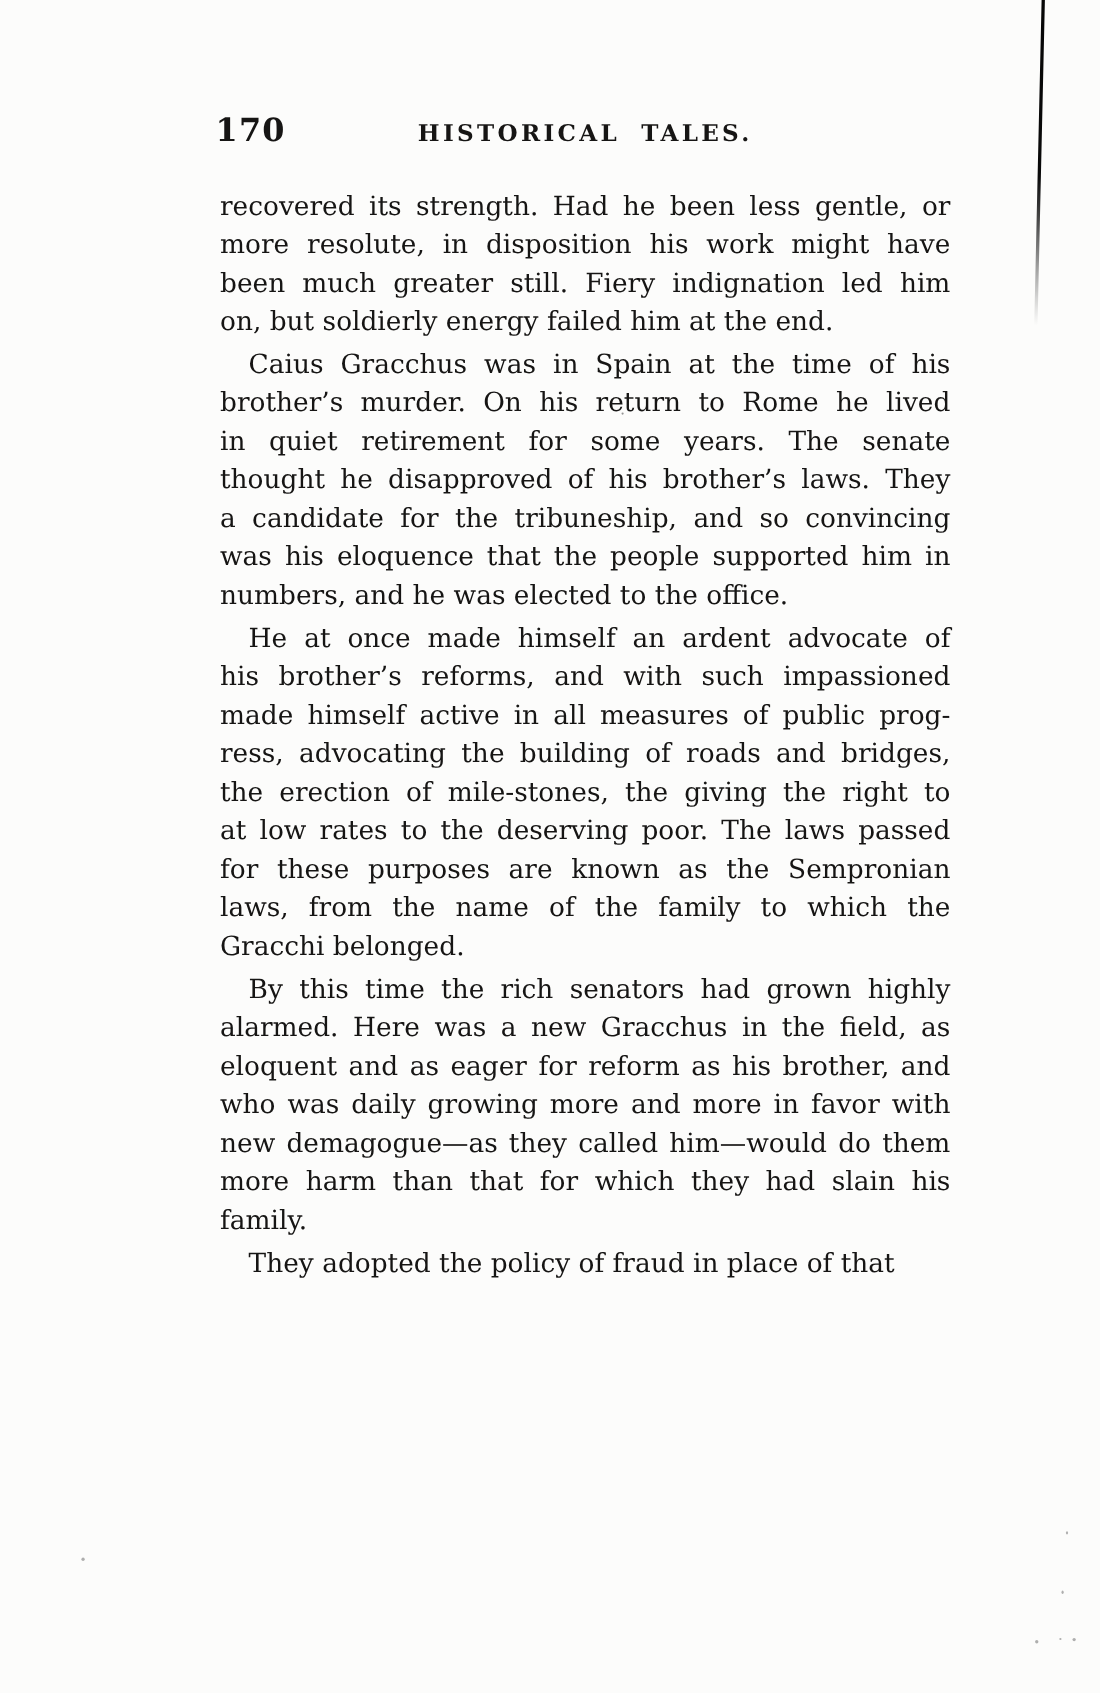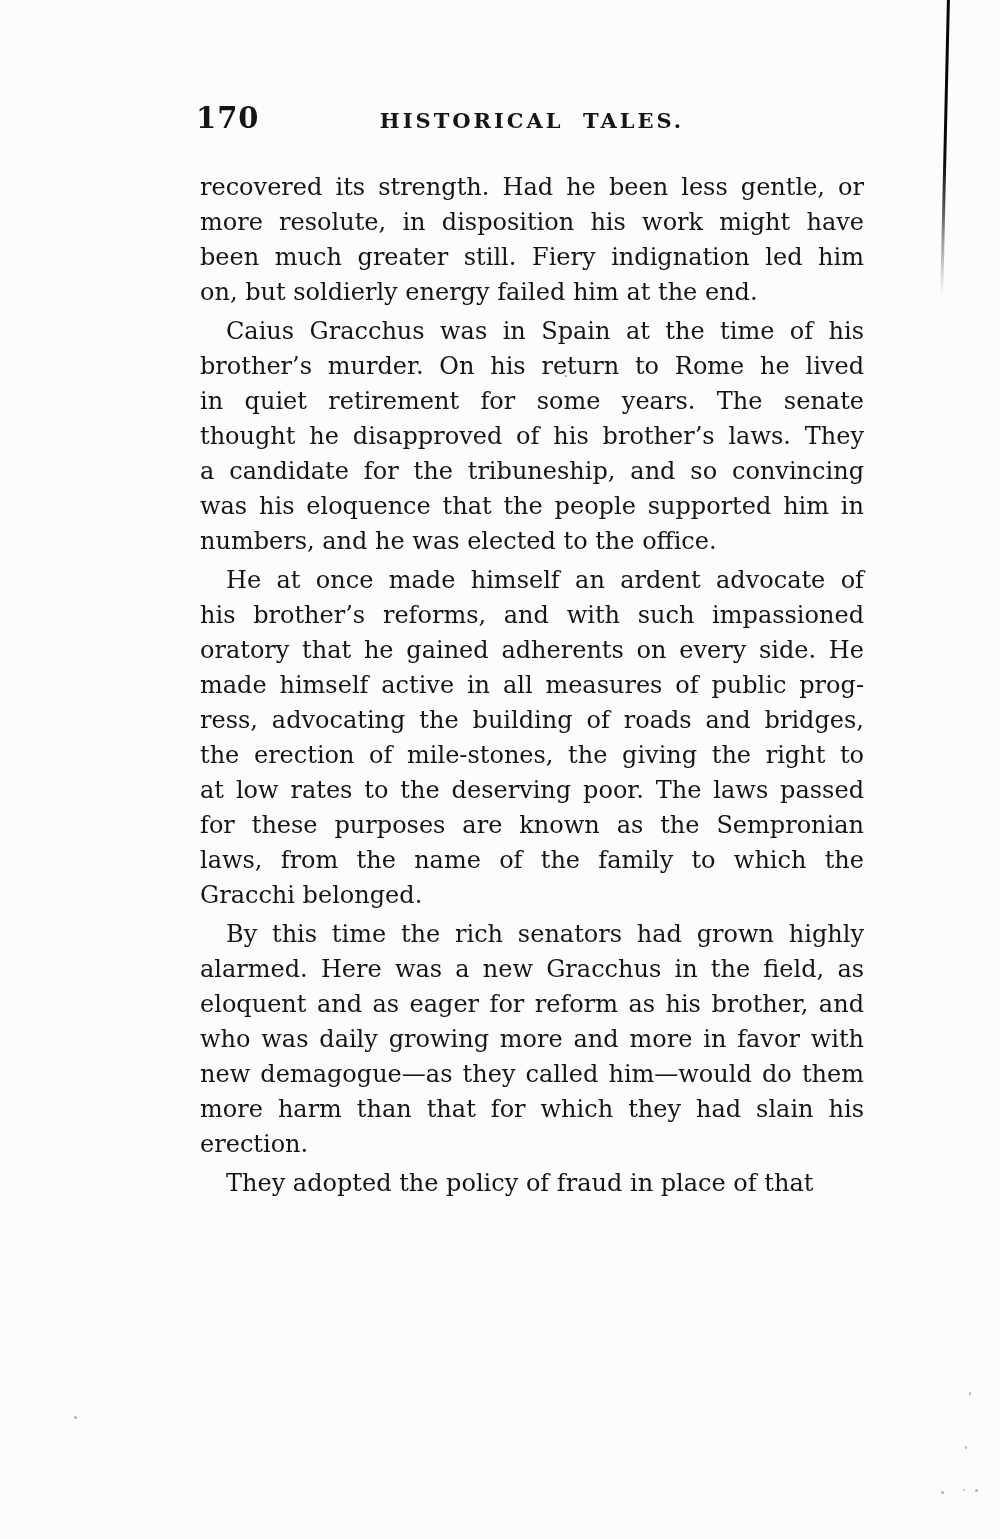--- a/index.html
+++ b/index.html
@@ -130,37 +130,36 @@
         <div class="line">brother’s murder.  On his return to Rome he lived</div>
         <div class="line">in quiet retirement for some years.  The senate</div>
         <div class="line">thought he disapproved of his brother’s laws.  They</div>
         <div class="line">a candidate for the tribuneship, and so convincing</div>
         <div class="line">was his eloquence that the people supported him in</div>
         <div class="line last">numbers, and he was elected to the office.</div>
       </div>
       <div class="para indent">
         <div class="line">He at once made himself an ardent advocate of</div>
         <div class="line">his brother’s reforms, and with such impassioned</div>
-        <div class="line">oratory that he gained adherents on every side.  He</div>
         <div class="line">made himself active in all measures of public prog-</div>
         <div class="line">ress, advocating the building of roads and bridges,</div>
         <div class="line">the erection of mile-stones, the giving the right to</div>
         <div class="line">at low rates to the deserving poor.  The laws passed</div>
         <div class="line">for these purposes are known as the Sempronian</div>
         <div class="line">laws, from the name of the family to which the</div>
         <div class="line last">Gracchi belonged.</div>
       </div>
       <div class="para indent">
         <div class="line">By this time the rich senators had grown highly</div>
         <div class="line">alarmed.  Here was a new Gracchus in the field, as</div>
         <div class="line">eloquent and as eager for reform as his brother, and</div>
         <div class="line">who was daily growing more and more in favor with</div>
         <div class="line">new demagogue—as they called him—would do them</div>
         <div class="line">more harm than that for which they had slain his</div>
-        <div class="line last">erection.</div>
+        <div class="line last">family.</div>
       </div>
       <div class="para indent">
         <div class="line last">They adopted the policy of fraud in place of that</div>
       </div>
     </div>
 
   <div class="speckle s1"></div>
   <div class="speckle s2"></div>
   <div class="speckle s3"></div>
   <div class="speckle s4"></div>

